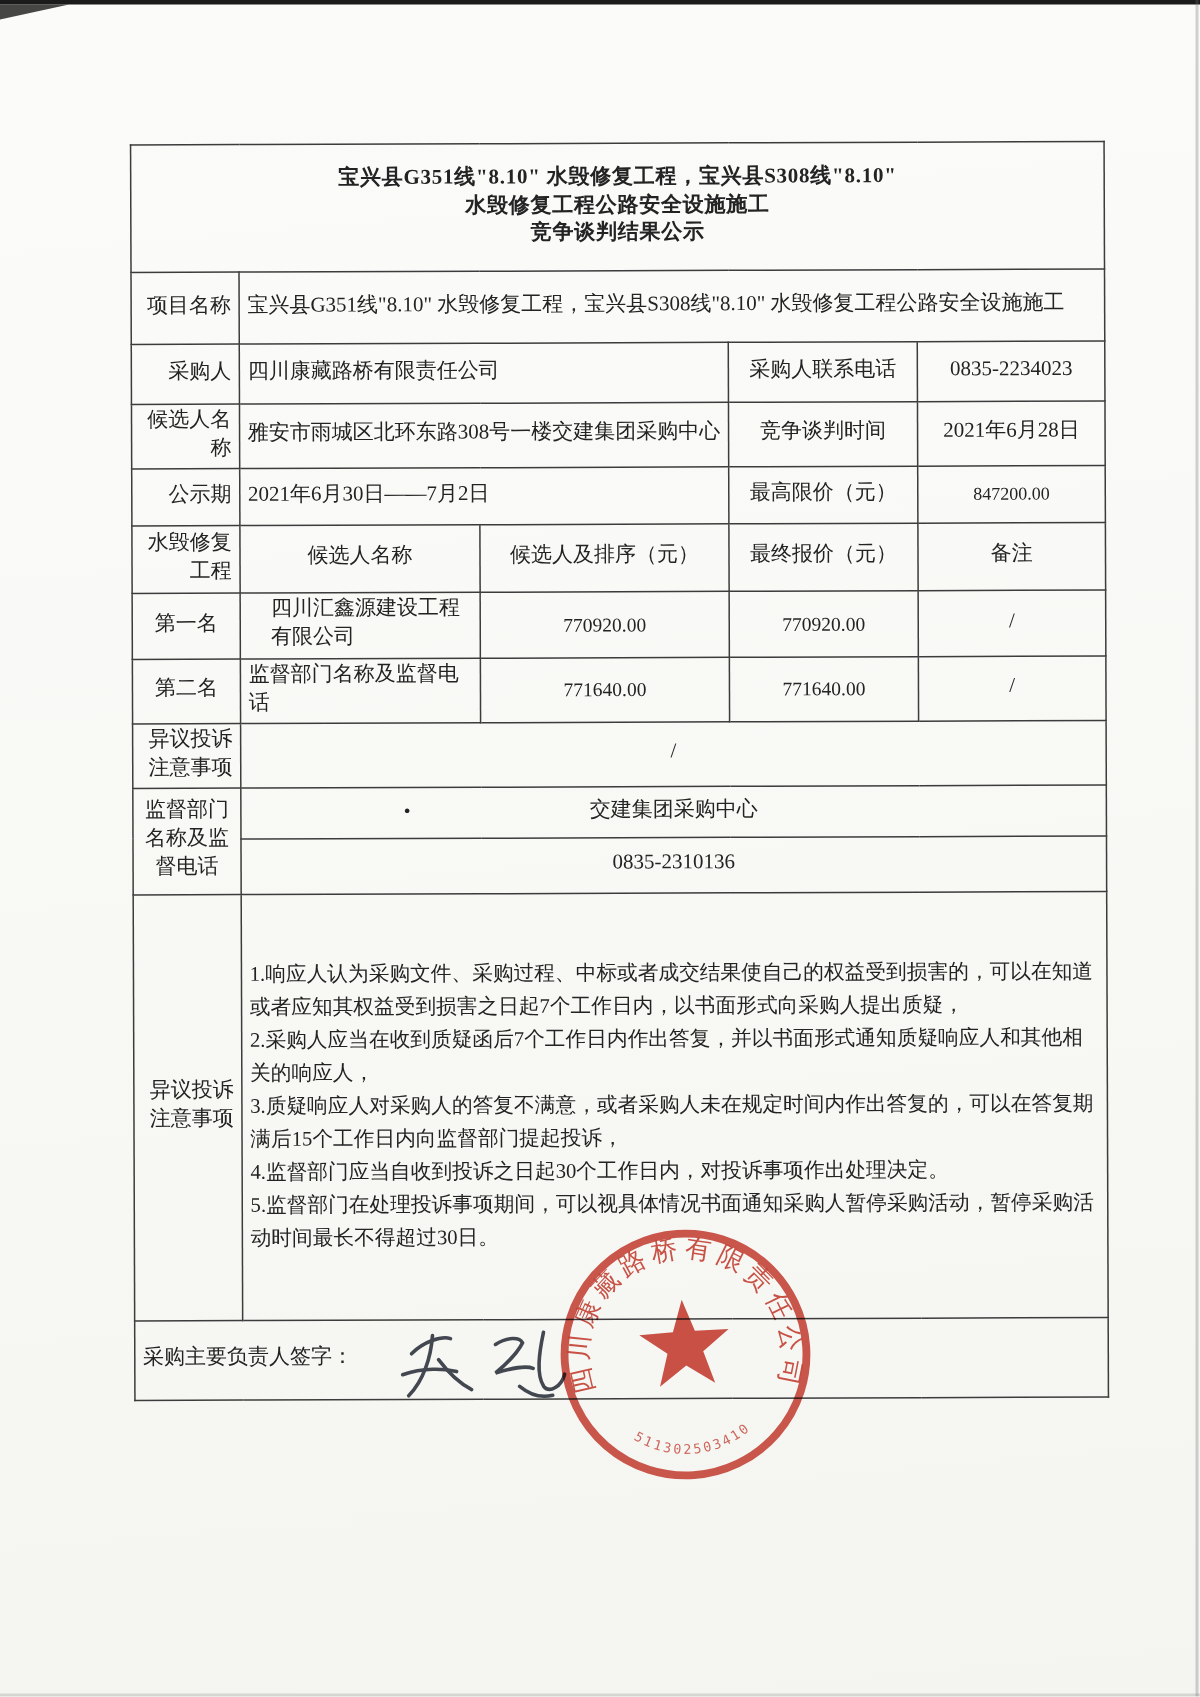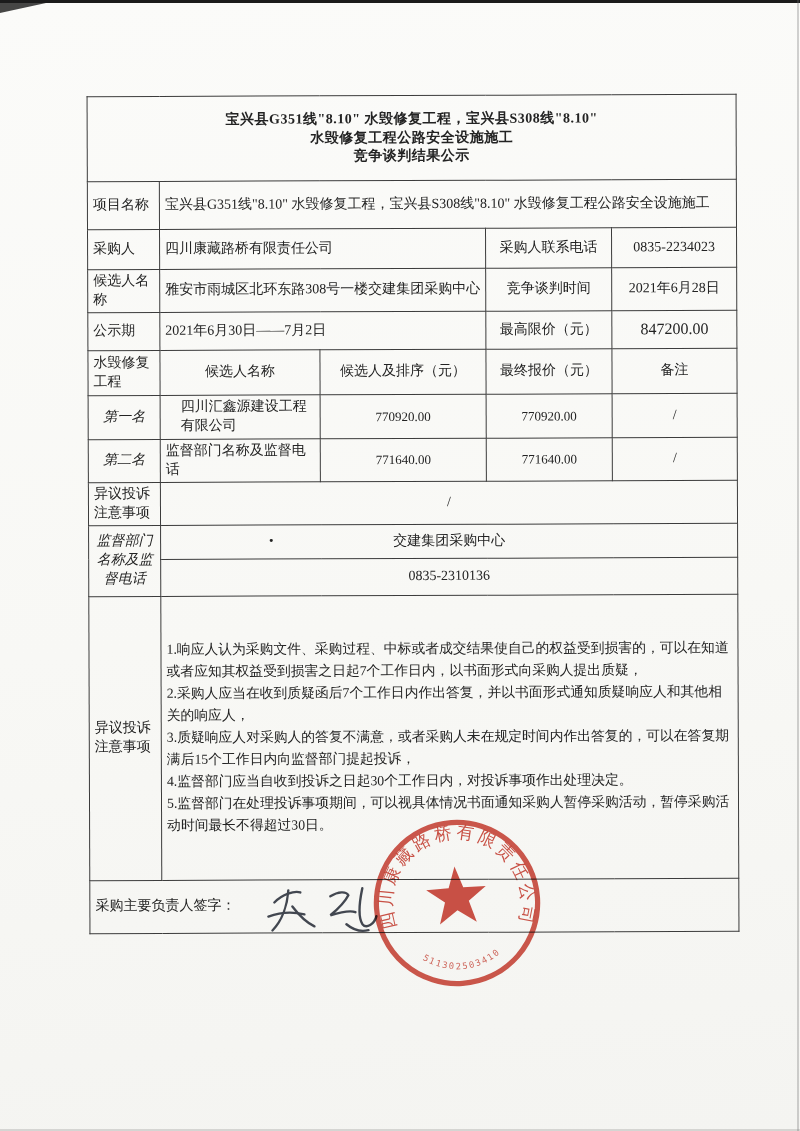--- a/index.html
+++ b/index.html
@@ -27,22 +27,22 @@
     color:#232323;
   }
   .doc-table td{
     border:1.6px solid #3c3c3c;
     font-size:14px;line-height:1.35;
     padding:2px 5px;
     vertical-align:middle;
     overflow:hidden;
   }
   .title-cell{text-align:center;font-weight:bold;font-size:17.5px;line-height:28px;letter-spacing:.5px;}
-  .lbl{ text-align:left; padding-left:4px; }
-  .lbl-ctr{ text-align:center;font-style:italic; }
+  .lbl{ text-align:right; padding-left:4px; }
+  .lbl-ctr{ text-align:center; }
   .val-left{ text-align:left; padding-left:9px; }
   .ctr{ text-align:center; }
   .objection-cell{ padding:10px 10px; }
   .objection-cell .obj-line{ font-size:13.8px; line-height:1.6; text-align:left; }
   .sig-cell{ position:relative; text-align:left; padding-left:12px; font-size:14.5px; }
   .sig-svg{ position:absolute; left:168px; top:-14px; }
 
   .sup-cell{ position:relative; text-align:center; }
   .sup-bullet{ position:absolute; left:108px; top:50%; transform:translateY(-55%); font-size:13px; }
 
@@ -96,21 +96,21 @@
     <td class="lbl">候选人名称</td>
     <td colspan="2" class="val-left">雅安市雨城区北环东路308号一楼交建集团采购中心</td>
     <td class="ctr">竞争谈判时间</td>
     <td class="ctr">2021年6月28日</td>
   </tr>
 
   <tr style="height:38px">
     <td class="lbl">公示期</td>
     <td colspan="2" class="val-left">2021年6月30日——7月2日</td>
     <td class="ctr">最高限价（元）</td>
-    <td class="ctr" style="font-size:16px">847200.00</td>
+    <td class="ctr" style="font-size:12px">847200.00</td>
   </tr>
 
   <tr style="height:45px">
     <td class="lbl">水毁修复工程</td>
     <td class="ctr">候选人名称</td>
     <td class="ctr">候选人及排序（元）</td>
     <td class="ctr">最终报价（元）</td>
     <td class="ctr">备注</td>
   </tr>
 

